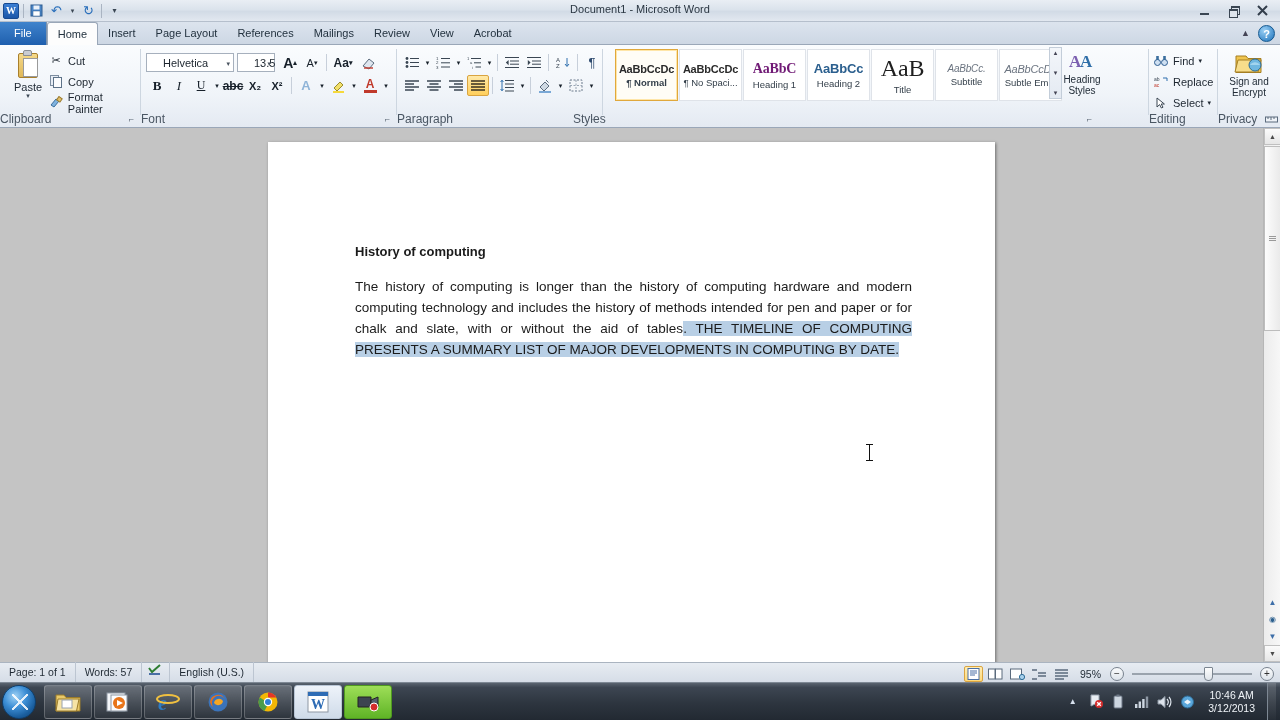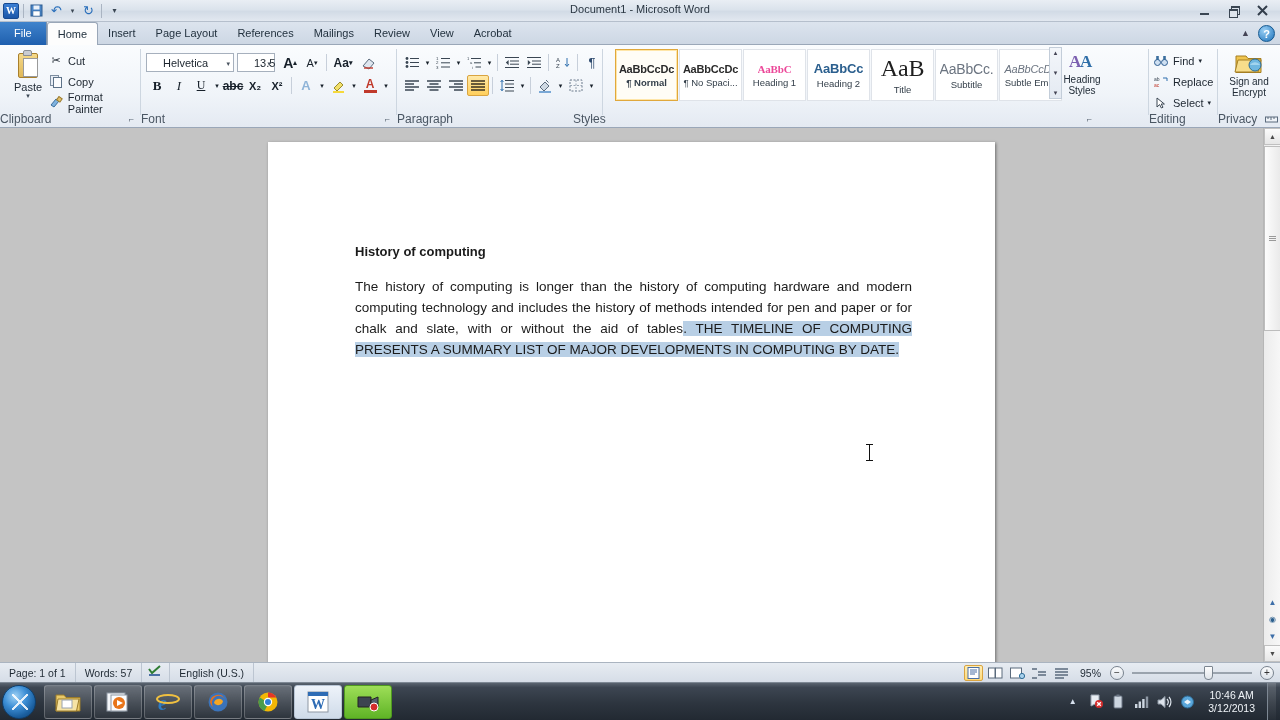--- a/index.html
+++ b/index.html
@@ -187,21 +187,21 @@
   .ruler-btn {
     position:absolute; right:1px; top:2px; width:15px; height:14px;
     display:flex; align-items:center; justify-content:center; font-size:9px; color:#3b4a5a;
   }
 
   
   .statusbar {
     position:absolute; left:0; top:662px; width:1280px; height:20px;
     background:linear-gradient(to bottom,#e7ecf2,#d6dde7);
     border-top:1px solid #aab4c0;
-    display:flex; align-items:center; font-size:10.5px; color:#1f2933;
+    display:flex; align-items:flex-end; font-size:10.5px; color:#1f2933;
   }
   .sb-item { padding:0 9px; height:20px; line-height:20px; border-right:1px solid #bcc5d1; white-space:nowrap; }
   .sb-right { margin-left:auto; display:flex; align-items:center; gap:3px; padding-right:6px; }
   .viewbtn { width:19px; height:16px; display:flex; align-items:center; justify-content:center;
     border:1px solid transparent; border-radius:2px; font-size:10px; color:#39444f; }
   .viewbtn.on { background:linear-gradient(to bottom,#ffeeb5,#ffd978); border-color:#d9a441; }
   .zoomlabel { font-size:10.5px; color:#1f2933; padding:0 6px; }
   .zoomminus,.zoomplus {
     width:14px; height:14px; border-radius:50%; border:1px solid #78828e;
     background:linear-gradient(to bottom,#fbfcfd,#dde3ea);
@@ -523,33 +523,33 @@
       <div style="position:absolute;left:12px;top:4px;display:flex;gap:1px;">
         <div class="stylebox sel">
           <div class="sp" style="font-weight:bold;font-size:11px">AaBbCcDc</div>
           <div class="sn" style="font-weight:bold">¶ Normal</div>
         </div>
         <div class="stylebox">
           <div class="sp" style="font-weight:bold;font-size:11px">AaBbCcDc</div>
           <div class="sn">¶ No Spaci...</div>
         </div>
         <div class="stylebox">
-          <div class="sp" style="font-weight:bold;font-size:11px;color:#ec4899;font-family:'Liberation Serif',serif">AaBbC</div>
+          <div class="sp" style="font-weight:bold;font-size:14px;color:#701a75;font-family:'Liberation Serif',serif">AaBbC</div>
           <div class="sn">Heading 1</div>
         </div>
         <div class="stylebox">
           <div class="sp" style="font-weight:bold;font-size:13px;color:#2b5f8e">AaBbCc</div>
           <div class="sn">Heading 2</div>
         </div>
         <div class="stylebox">
           <div class="sp" style="font-size:24px;font-family:'Liberation Serif',serif;color:#1f1f1f">AaB</div>
           <div class="sn">Title</div>
         </div>
         <div class="stylebox">
-          <div class="sp" style="font-size:14px;color:#6b7480">AaBbCc.</div>
+          <div class="sp" style="font-style:italic;font-size:10px;color:#6b7480">AaBbCc.</div>
           <div class="sn">Subtitle</div>
         </div>
         <div class="stylebox">
           <div class="sp" style="font-style:italic;font-size:11px;color:#6b7480">AaBbCcDc</div>
           <div class="sn">Subtle Em...</div>
         </div>
       </div>
       <div class="styles-scroll" style="right:38px;">
         <span>▴</span>
         <span>▾</span>

